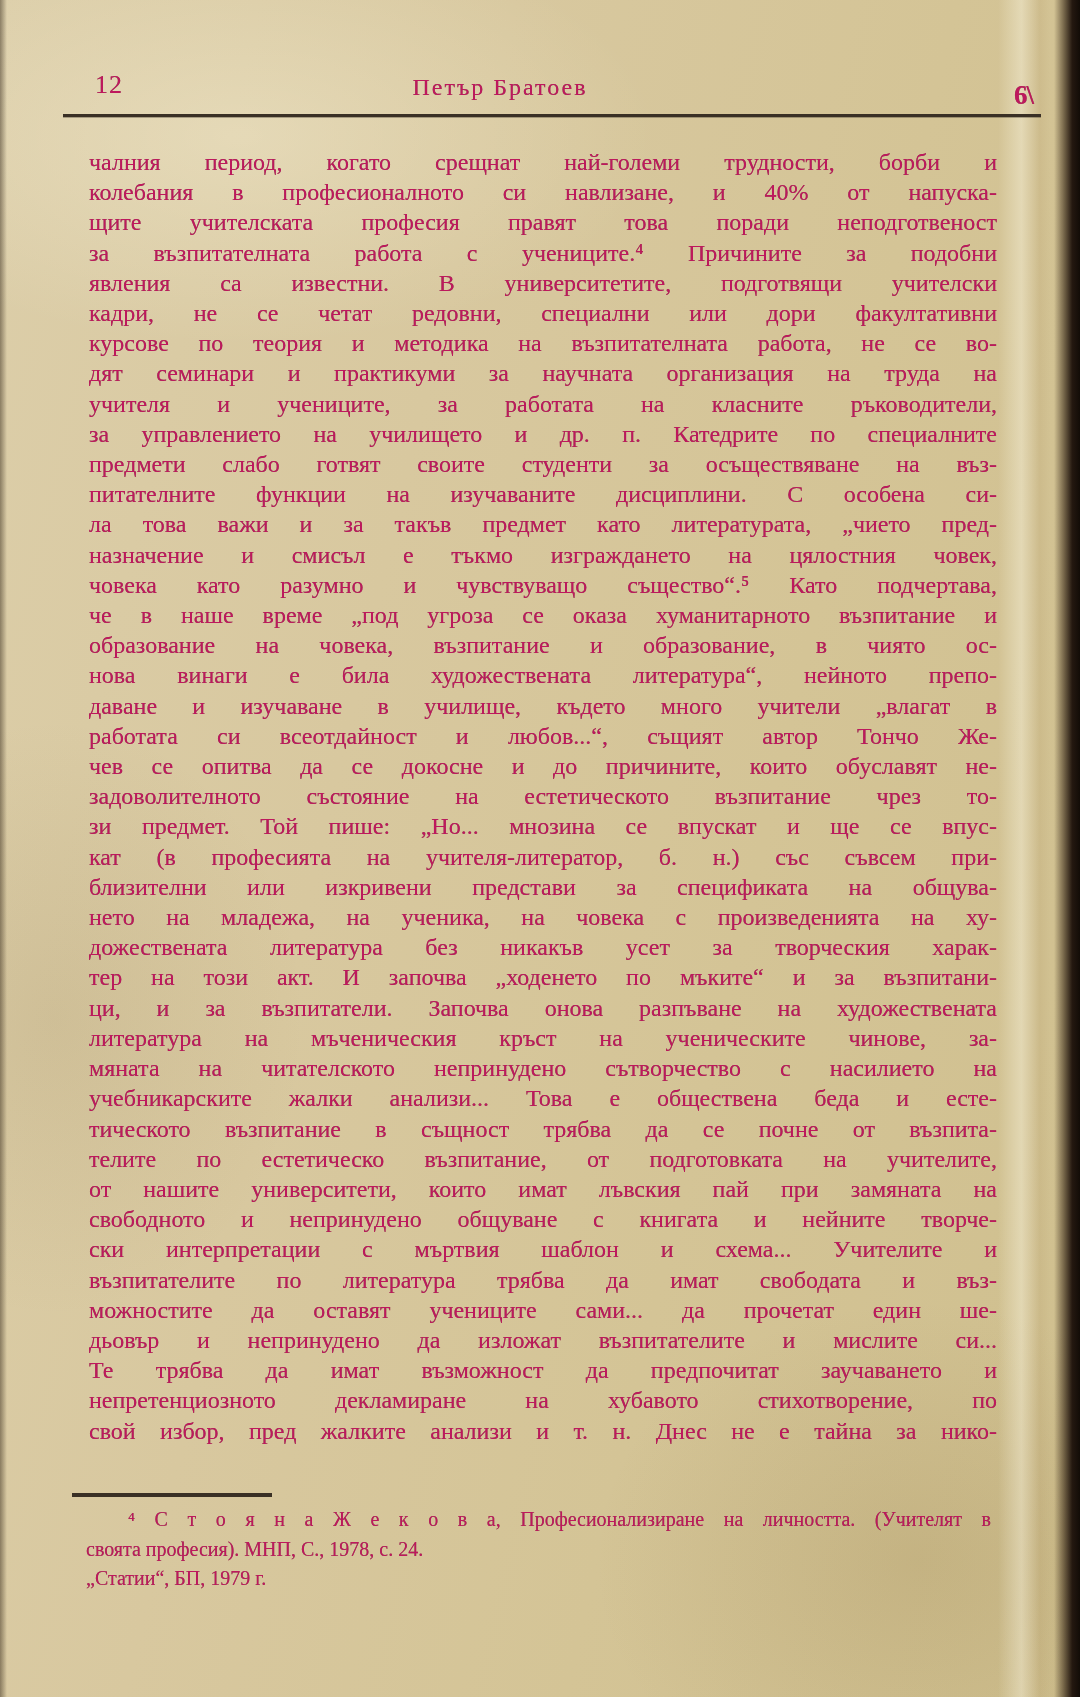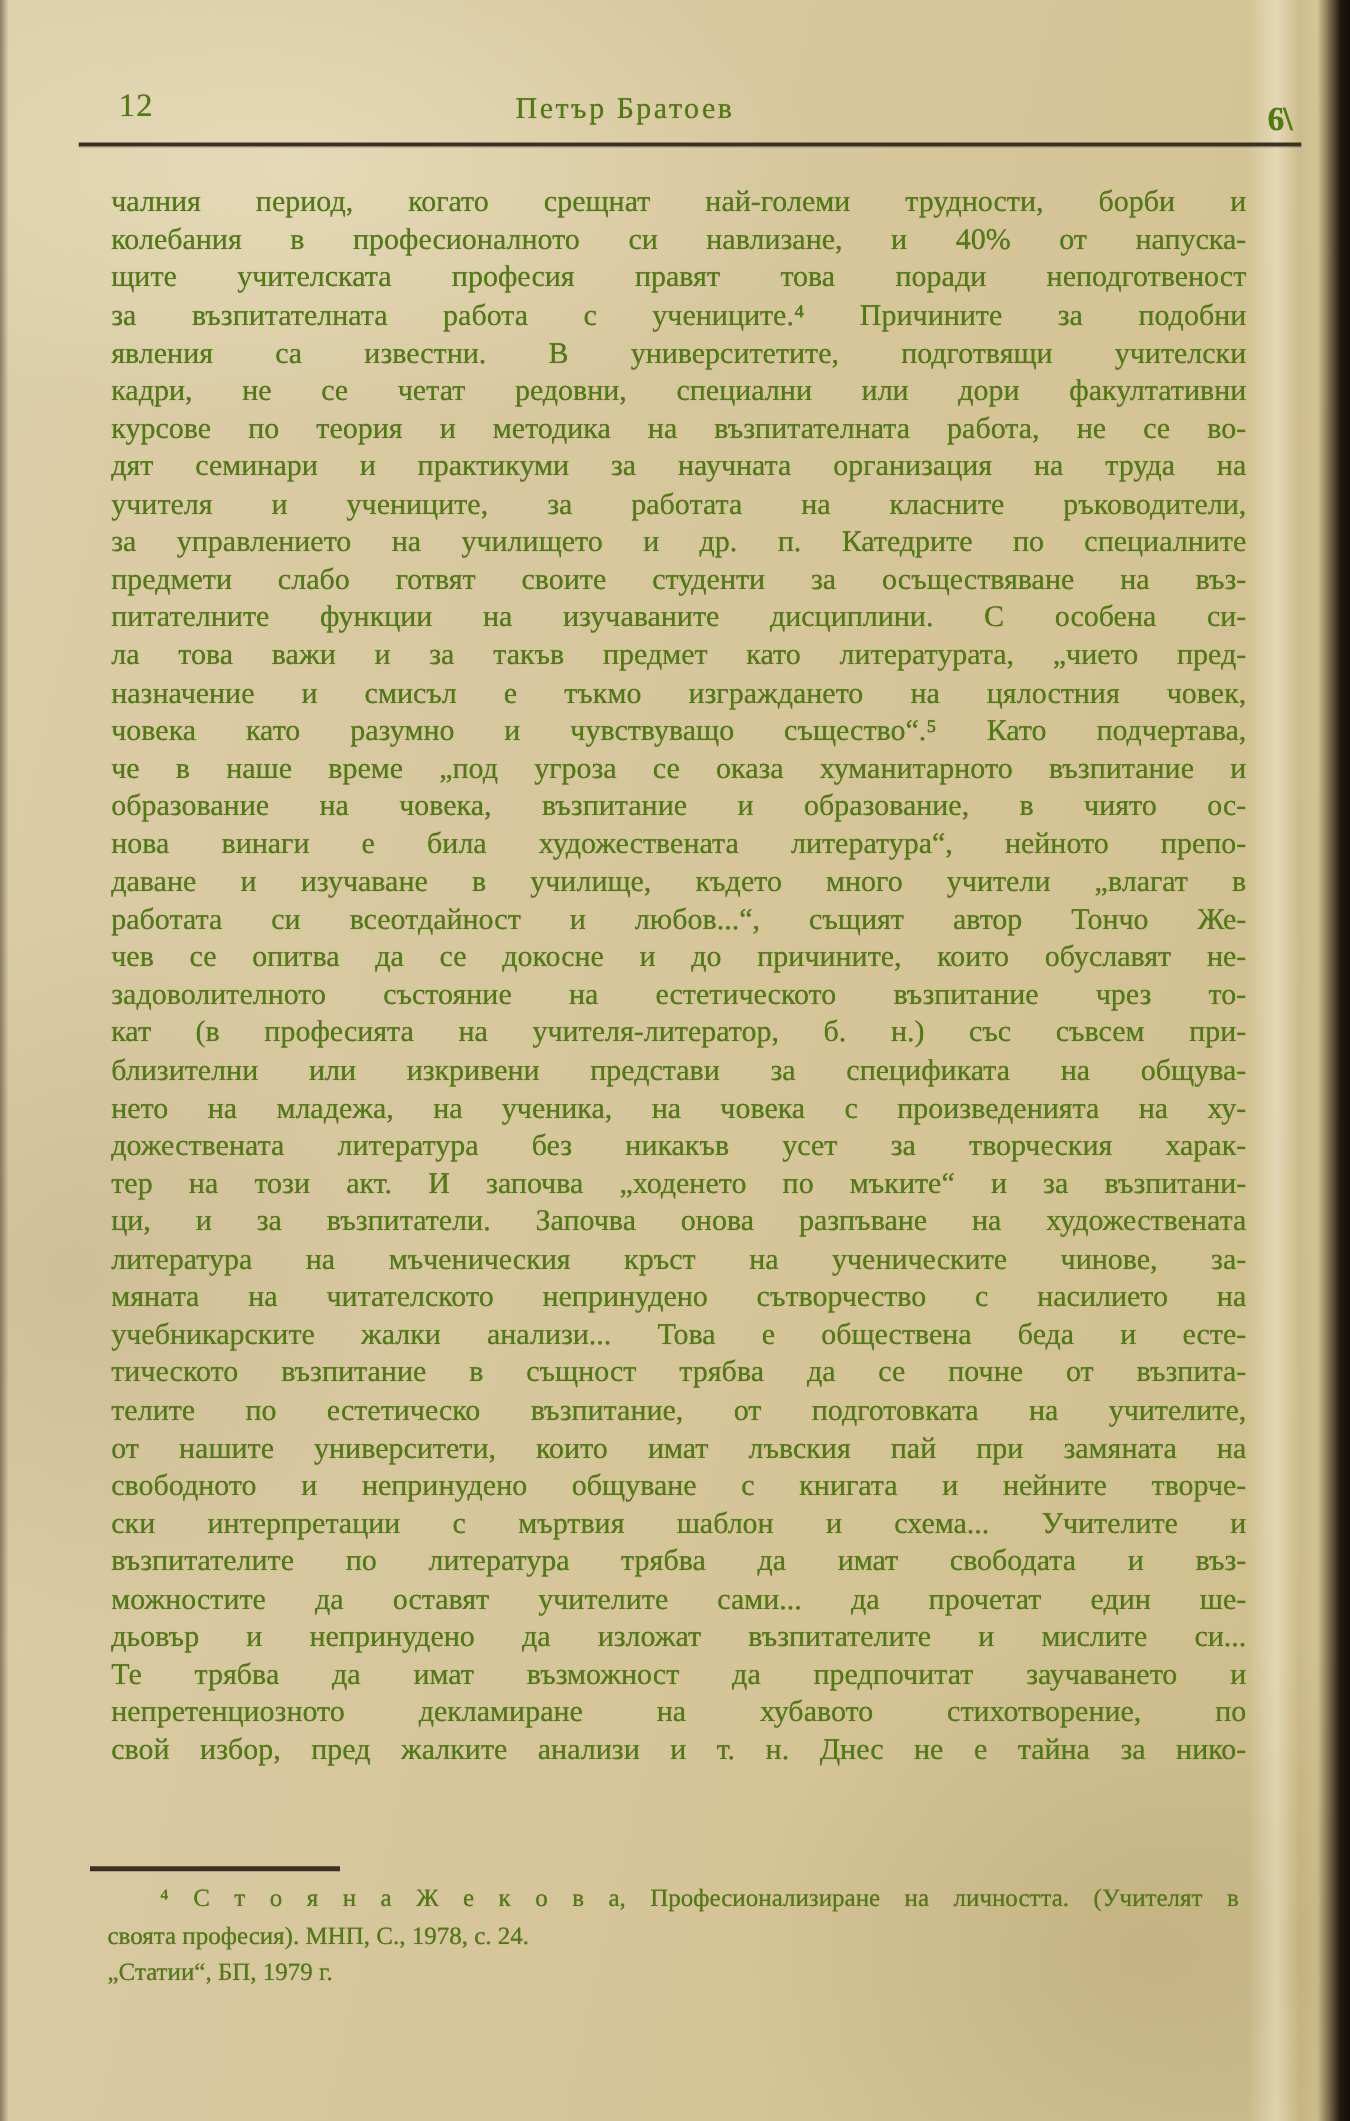--- a/index.html
+++ b/index.html
@@ -23,21 +23,21 @@
   }
   .crease-right {
     position: absolute; top: 0; left: 998px; width: 52px; height: 100%;
     background: linear-gradient(to right, rgba(255,252,235,0) 0%, rgba(255,252,235,0.38) 45%, rgba(180,155,105,0.18) 80%, rgba(255,252,235,0) 100%);
   }
   .edge-left {
     position: absolute; top: 0; left: 0; width: 7px; height: 100%;
     background: linear-gradient(to right, rgba(40,28,15,0.45), rgba(40,28,15,0));
   }
 
-  .ink { color: #4d7c0f; text-shadow: 0 0 0.6px rgba(52,41,26,0.55); }
+  .ink { color: #be185d; text-shadow: 0 0 0.6px rgba(52,41,26,0.55); }
 
   
   .page-number {
     position: absolute; left: 95px; top: 70px;
     font-size: 26px; letter-spacing: 1px;
   }
   .running-title {
     position: absolute; left: 0; top: 74px; width: 1000px;
     text-align: center; font-size: 24px; letter-spacing: 2px;
   }
@@ -113,36 +113,37 @@
       <div class="text-line">ла това важи и за такъв предмет като литературата, „чието пред-</div>
       <div class="text-line">назначение и смисъл е тъкмо изграждането на цялостния човек,</div>
       <div class="text-line">човека като разумно и чувствуващо същество“.⁵ Като подчертава,</div>
       <div class="text-line">че в наше време „под угроза се оказа хуманитарното възпитание и</div>
       <div class="text-line">образование на човека, възпитание и образование, в чиято ос-</div>
       <div class="text-line">нова винаги е била художествената литература“, нейното препо-</div>
       <div class="text-line">даване и изучаване в училище, където много учители „влагат в</div>
       <div class="text-line">работата си всеотдайност и любов...“, същият автор Тончо Же-</div>
       <div class="text-line">чев се опитва да се докосне и до причините, които обуславят не-</div>
       <div class="text-line">задоволителното състояние на естетическото възпитание чрез то-</div>
+      <div class="text-line">зи предмет. Той пише: „Но... мнозина се впускат и ще се впус-</div>
       <div class="text-line">кат (в професията на учителя-литератор, б. н.) със съвсем при-</div>
       <div class="text-line">близителни или изкривени представи за спецификата на общува-</div>
       <div class="text-line">нето на младежа, на ученика, на човека с произведенията на ху-</div>
       <div class="text-line">дожествената литература без никакъв усет за творческия харак-</div>
       <div class="text-line">тер на този акт. И започва „ходенето по мъките“ и за възпитани-</div>
       <div class="text-line">ци, и за възпитатели. Започва онова разпъване на художествената</div>
       <div class="text-line">литература на мъченическия кръст на ученическите чинове, за-</div>
       <div class="text-line">мяната на читателското непринудено сътворчество с насилието на</div>
       <div class="text-line">учебникарските жалки анализи... Това е обществена беда и есте-</div>
       <div class="text-line">тическото възпитание в същност трябва да се почне от възпита-</div>
       <div class="text-line">телите по естетическо възпитание, от подготовката на учителите,</div>
       <div class="text-line">от нашите университети, които имат лъвския пай при замяната на</div>
       <div class="text-line">свободното и непринудено общуване с книгата и нейните творче-</div>
       <div class="text-line">ски интерпретации с мъртвия шаблон и схема... Учителите и</div>
       <div class="text-line">възпитателите по литература трябва да имат свободата и въз-</div>
-      <div class="text-line">можностите да оставят учителите сами... да прочетат един ше-</div>
+      <div class="text-line">можностите да оставят учениците сами... да прочетат един ше-</div>
       <div class="text-line">дьовър и непринудено да изложат възпитателите и мислите си...</div>
       <div class="text-line">Те трябва да имат възможност да предпочитат заучаването и</div>
       <div class="text-line">непретенциозното декламиране на хубавото стихотворение, по</div>
       <div class="text-line">свой избор, пред жалките анализи и т. н. Днес не е тайна за нико-</div>
     </div>
 
   <div class="footnote-rule"></div>
 
   <div class="footnotes ink">
       <div class="fn-line fn-first">⁴ С т о я н а  Ж е к о в а, Професионализиране на личността. (Учителят в</div>

